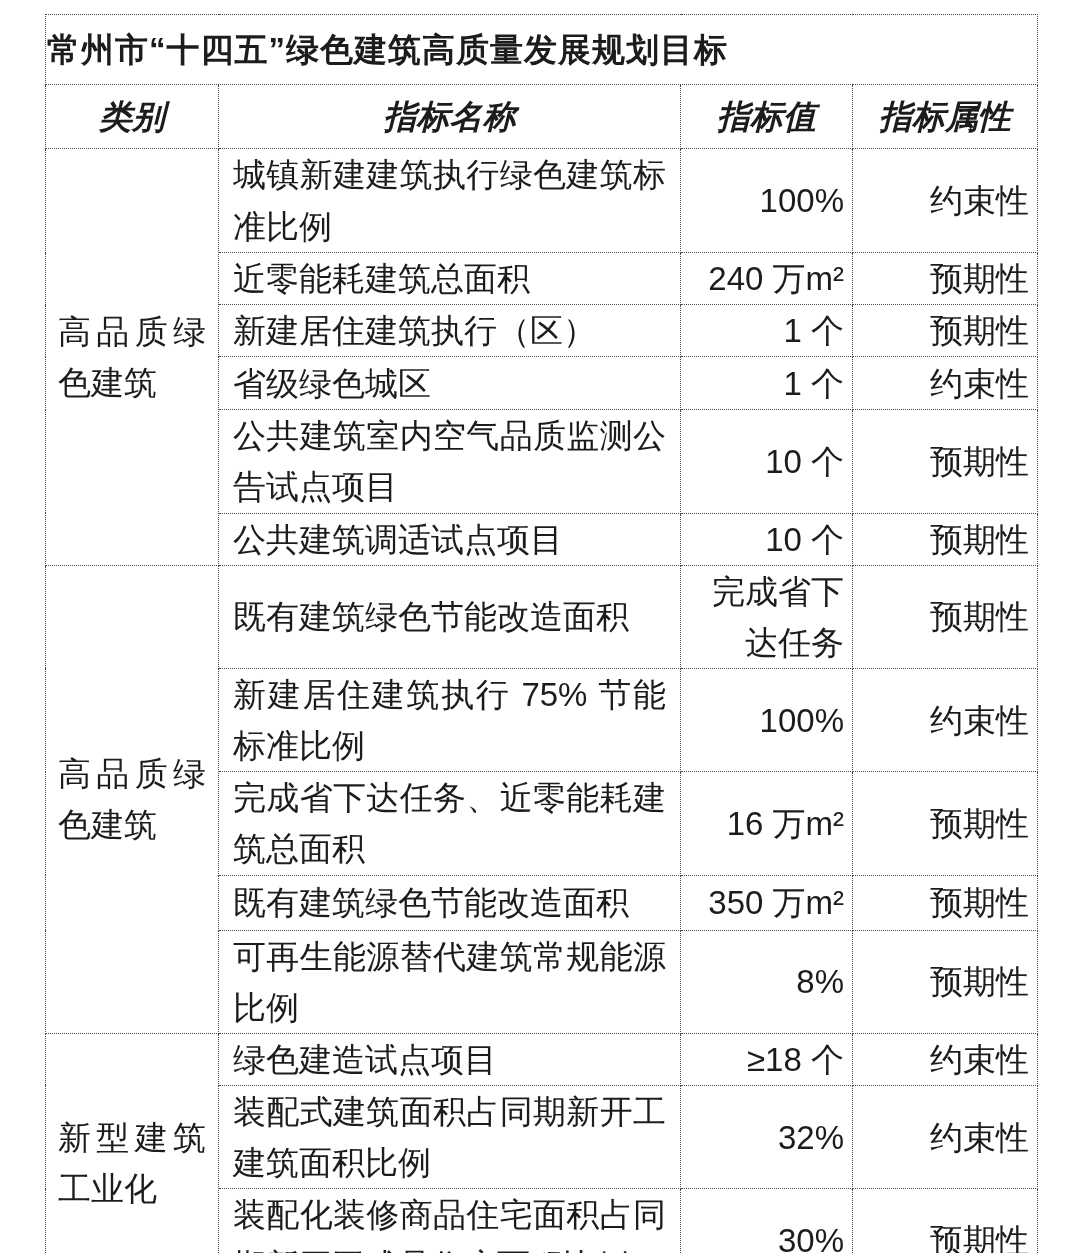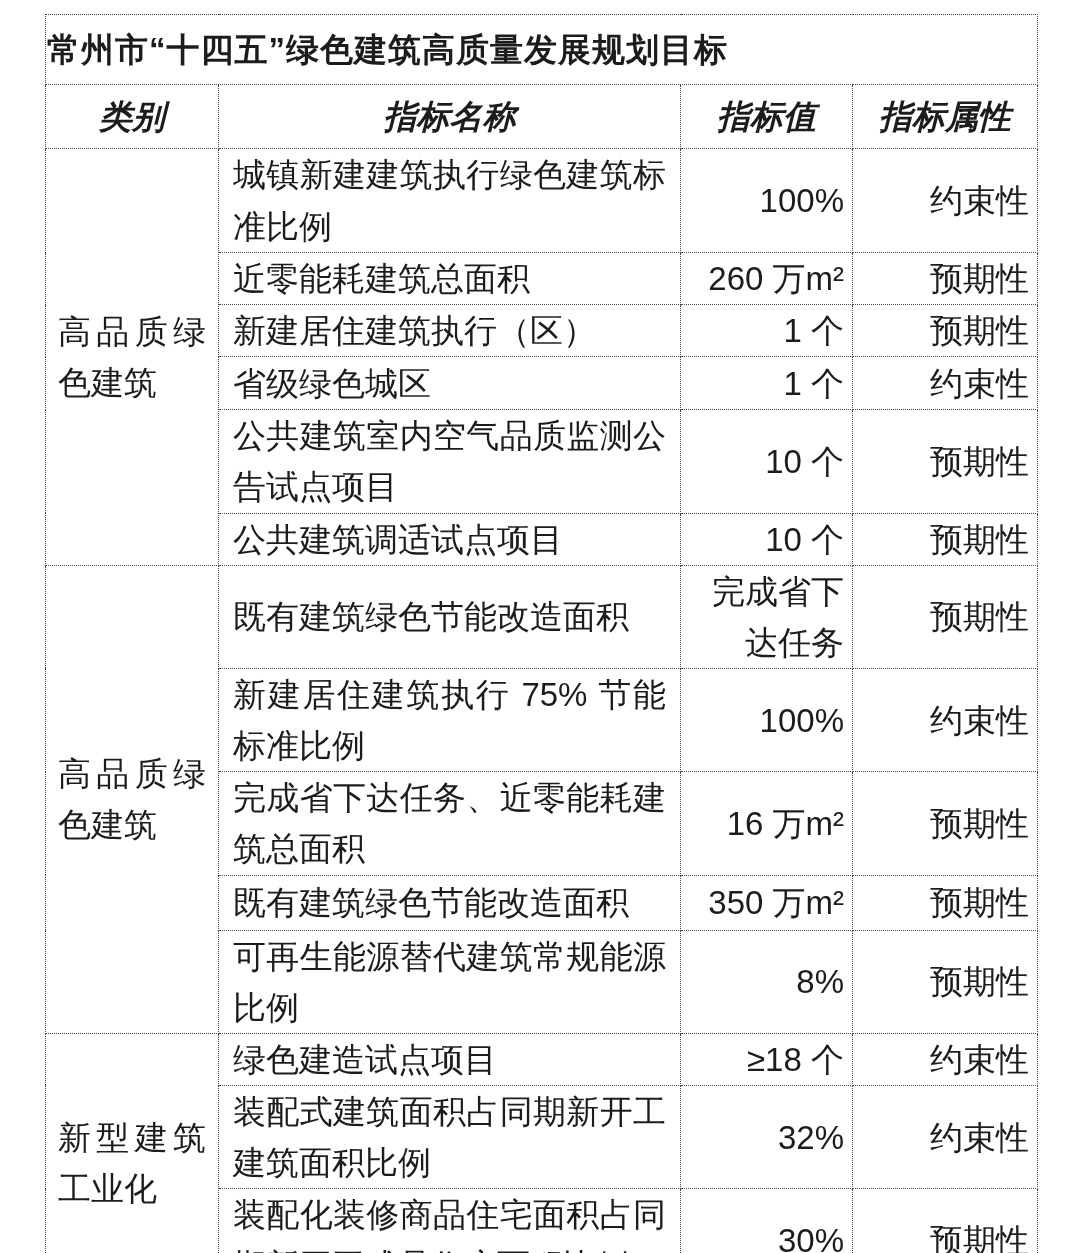--- a/index.html
+++ b/index.html
@@ -94,21 +94,21 @@
     </tr>
 
     <tr style="height:104px">
       <td class="cat" rowspan="6">高品质绿色建筑</td>
       <td class="name">城镇新建建筑执行绿色建筑标准比例</td>
       <td class="val">100%</td>
       <td class="attr">约束性</td>
     </tr>
     <tr style="height:51px">
       <td class="name hl">近零能耗建筑总面积</td>
-      <td class="val hl">260 万m²</td>
+      <td class="val hl">240 万m²</td>
       <td class="attr hl">预期性</td>
     </tr>
     <tr style="height:52px">
       <td class="name">新建居住建筑执行（区）</td>
       <td class="val">1 个</td>
       <td class="attr">预期性</td>
     </tr>
     <tr style="height:53px">
       <td class="name hl">省级绿色城区</td>
       <td class="val hl">1 个</td>

